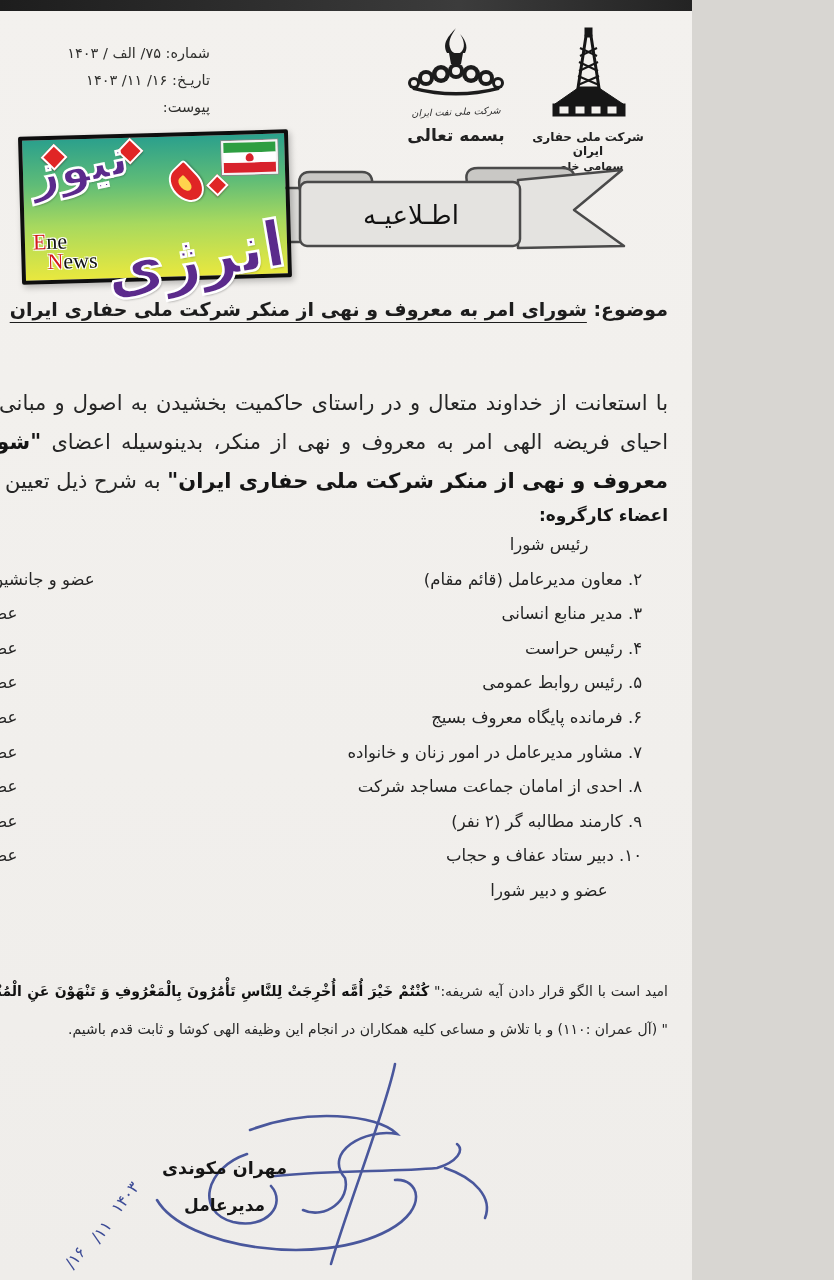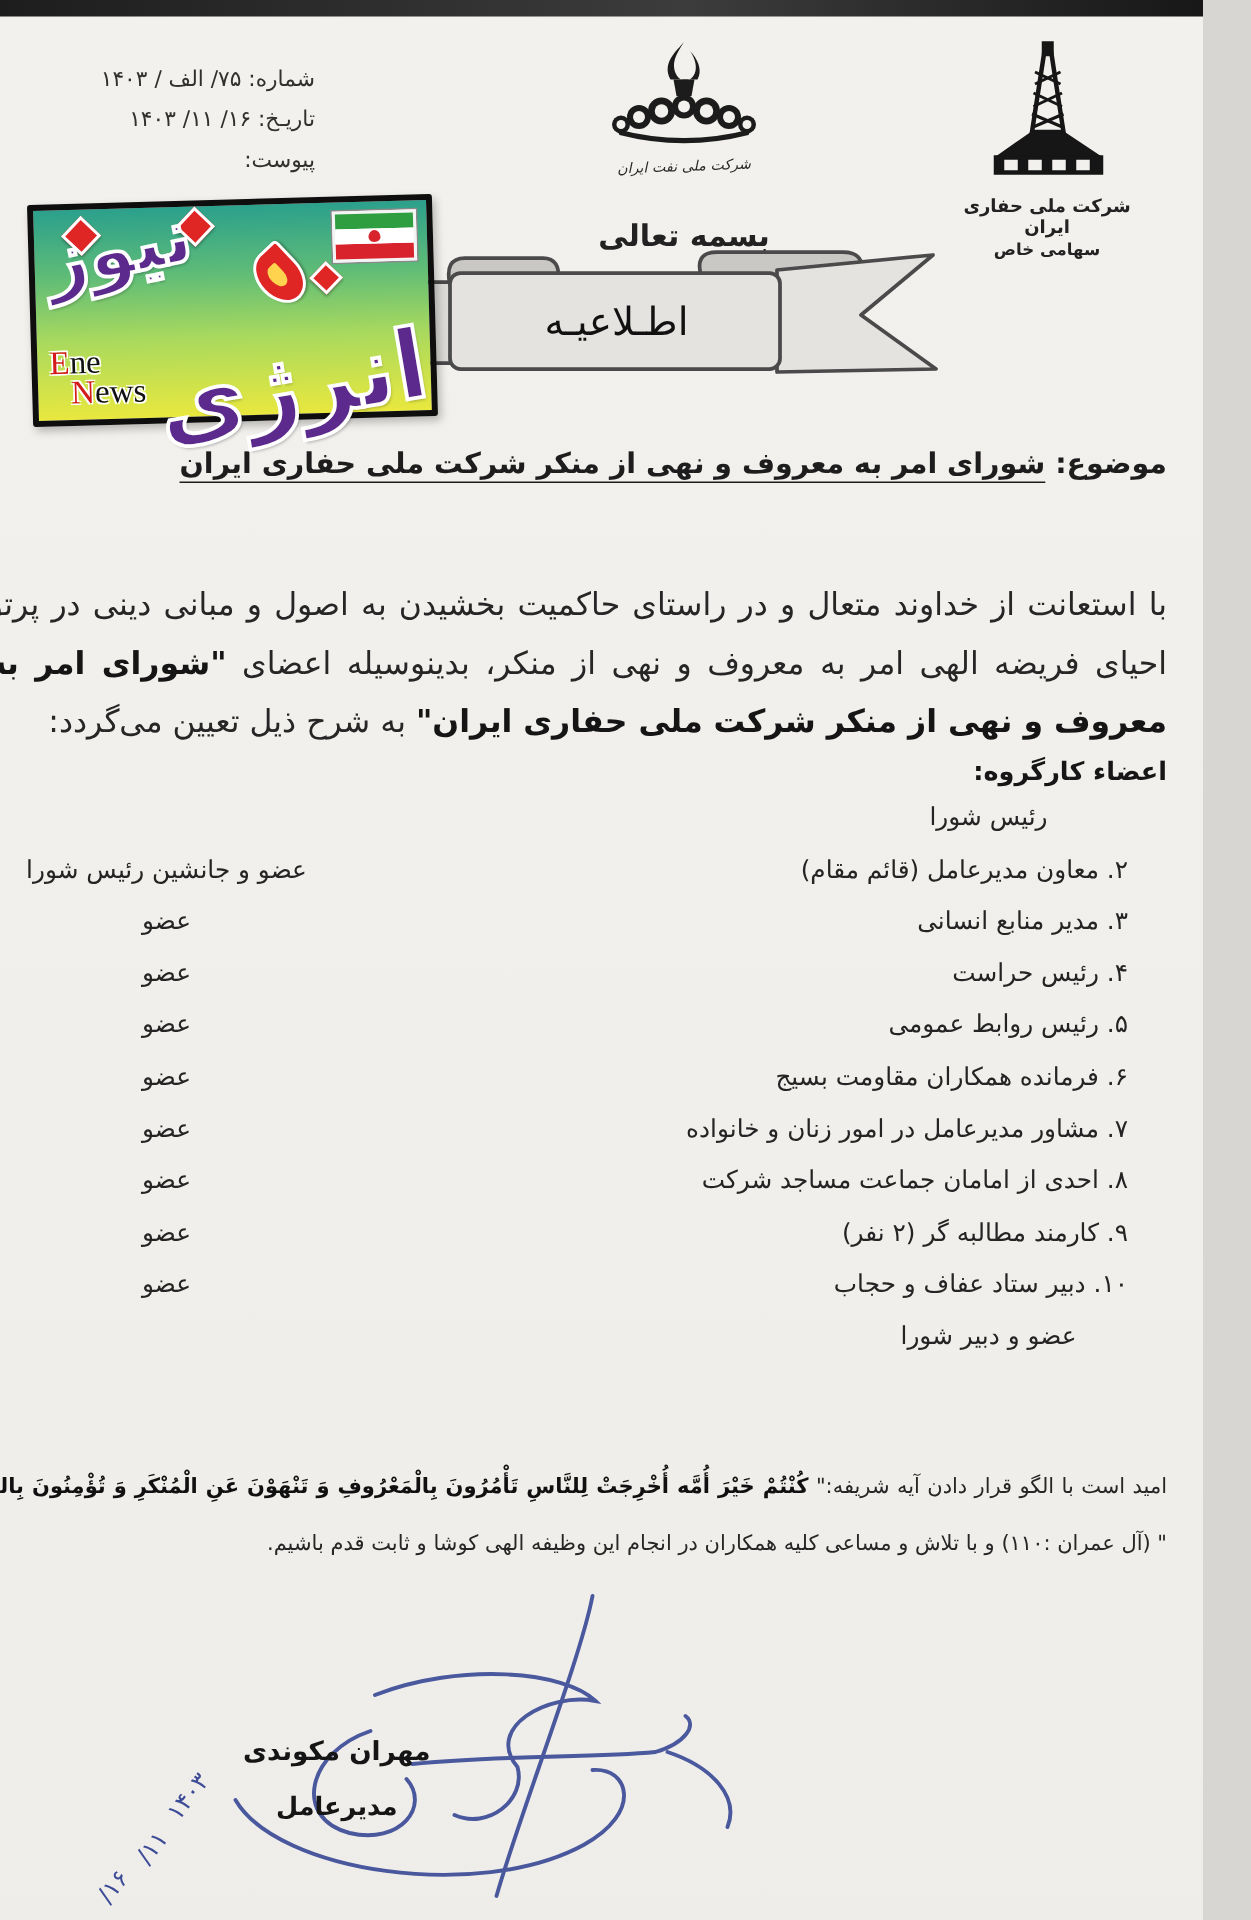--- a/index.html
+++ b/index.html
@@ -1,30 +1,30 @@
 <!DOCTYPE html>
 <html lang="fa"><head>
 <meta charset="utf-8">
 <style>
   html,body{margin:0;padding:0;background:#d8d6d2;}
   .page{
-    position:relative;width:802px;height:1280px;overflow:hidden;
+    position:relative;width:692px;height:1280px;overflow:hidden;
     background:linear-gradient(180deg,#f3f1ee 0%,#f1efec 60%,#efedea 100%);
     font-family:"DejaVu Sans",sans-serif;color:#2b2b2b;
   }
   .top-bar{position:absolute;left:0;top:0;width:834px;height:11px;
     background:linear-gradient(90deg,#1d1d1d,#3c3c3c 55%,#141414);}
   
   .ref-block{position:absolute;left:18px;top:40px;width:192px;direction:rtl;
     font-size:14.5px;line-height:27px;color:#30302e;text-align:right;}
   .ref-block .l3{padding-left:28px;}
   .center-brand{position:absolute;left:366px;top:26px;width:180px;text-align:center;}
   .nioc-caption{font-size:9.5px;color:#2a2a2a;margin-top:-2px;transform:rotate(-2deg);
     letter-spacing:1px;font-style:italic;}
-  .besmeh{font-size:20px;font-weight:bold;color:#222;margin-top:28px;direction:rtl;}
+  .besmeh{font-size:17px;font-weight:bold;color:#222;margin-top:8px;direction:rtl;}
   .right-brand{position:absolute;right:44px;top:26px;width:120px;text-align:center;direction:rtl;}
   .rig-caption1{font-size:12px;font-weight:bold;color:#222;margin-top:4px;}
   .rig-caption2{font-size:11px;font-weight:bold;color:#222;margin-top:2px;}
   
   .ribbon-svg{position:absolute;left:272px;top:158px;}
   .ribbon-label{position:absolute;left:302px;top:183px;width:218px;height:64px;
     display:flex;align-items:center;justify-content:center;
     font-size:26px;font-weight:normal;color:#111;direction:rtl;letter-spacing:1px;}
   
   .stamp{position:absolute;left:20px;top:133px;width:262px;height:140px;
@@ -204,21 +204,21 @@
     </div>
     <div class="m-row">
       <span class="m-role"><span>۴.</span> <span>رئیس حراست</span></span>
       <span class="m-pos">عضو</span>
     </div>
     <div class="m-row">
       <span class="m-role"><span>۵.</span> <span>رئیس روابط عمومی</span></span>
       <span class="m-pos">عضو</span>
     </div>
     <div class="m-row">
-      <span class="m-role"><span>۶.</span> <span>فرمانده همکاران مقاومت بسیج</span></span>
+      <span class="m-role"><span>۶.</span> <span>فرمانده پایگاه معروف بسیج</span></span>
       <span class="m-pos">عضو</span>
     </div>
     <div class="m-row">
       <span class="m-role"><span>۷.</span> <span>مشاور مدیرعامل در امور زنان و خانواده</span></span>
       <span class="m-pos">عضو</span>
     </div>
     <div class="m-row">
       <span class="m-role"><span>۸.</span> <span>احدی از امامان جماعت مساجد شرکت</span></span>
       <span class="m-pos">عضو</span>
     </div>

